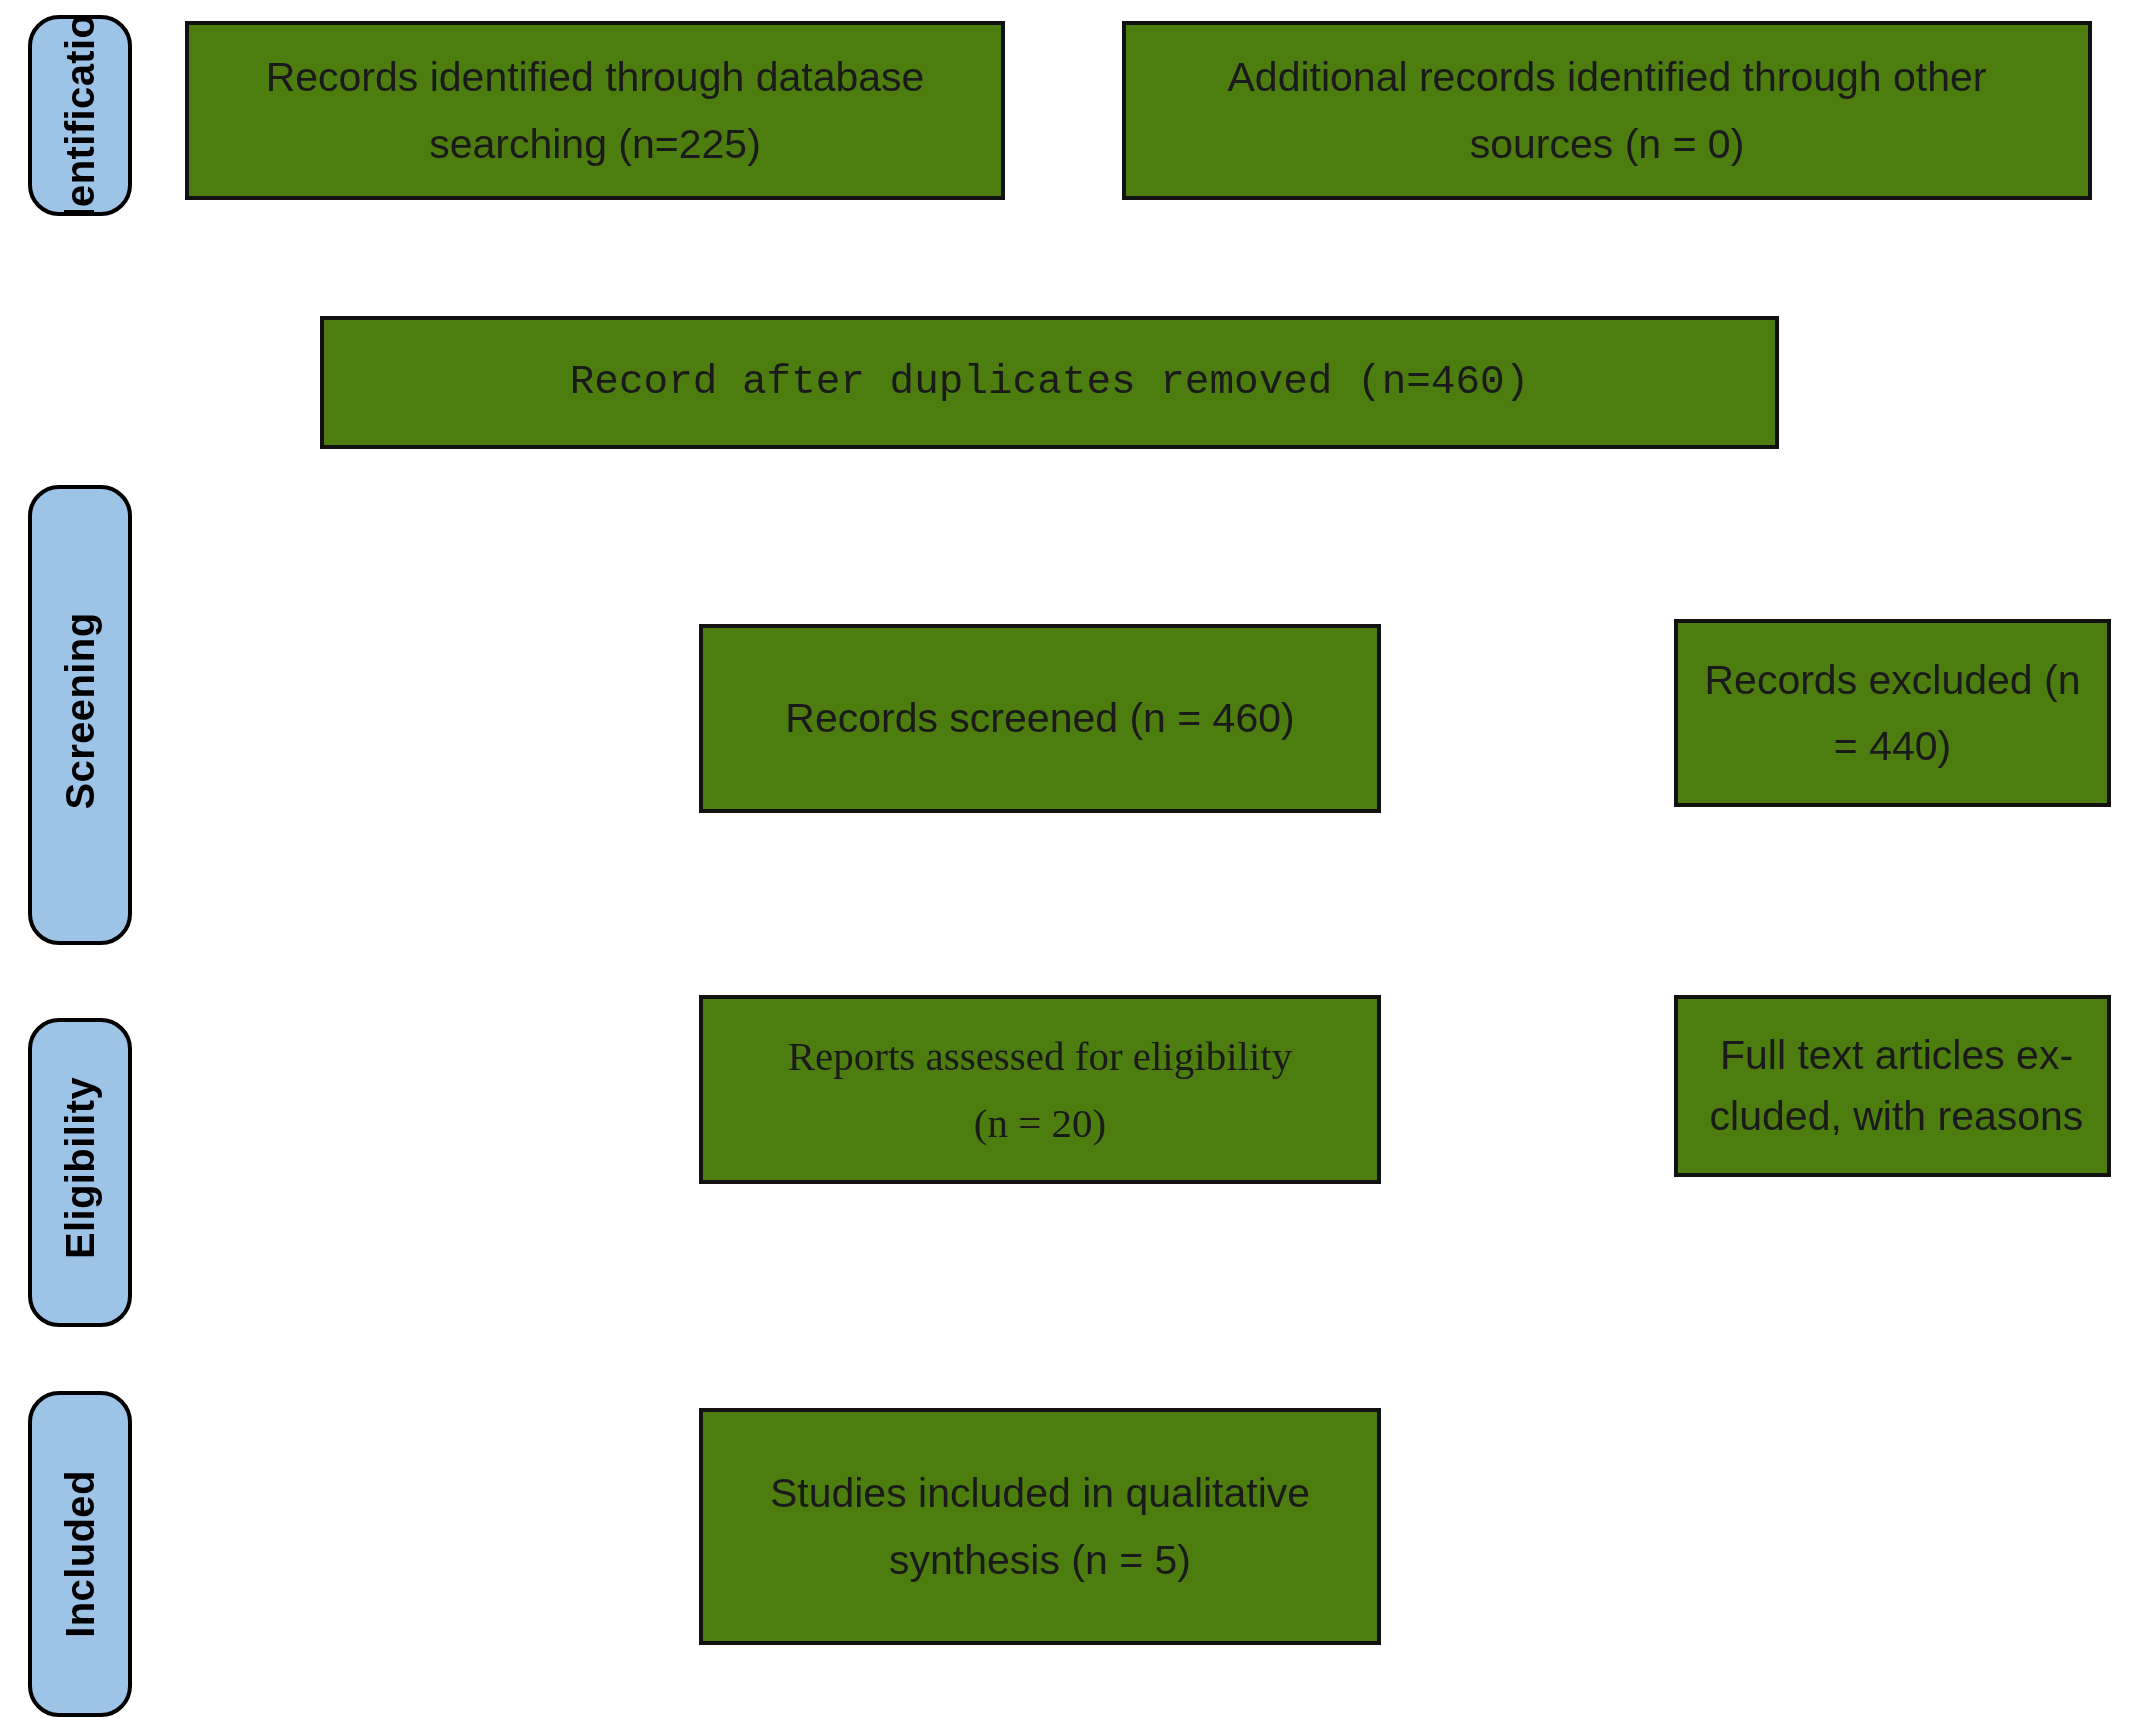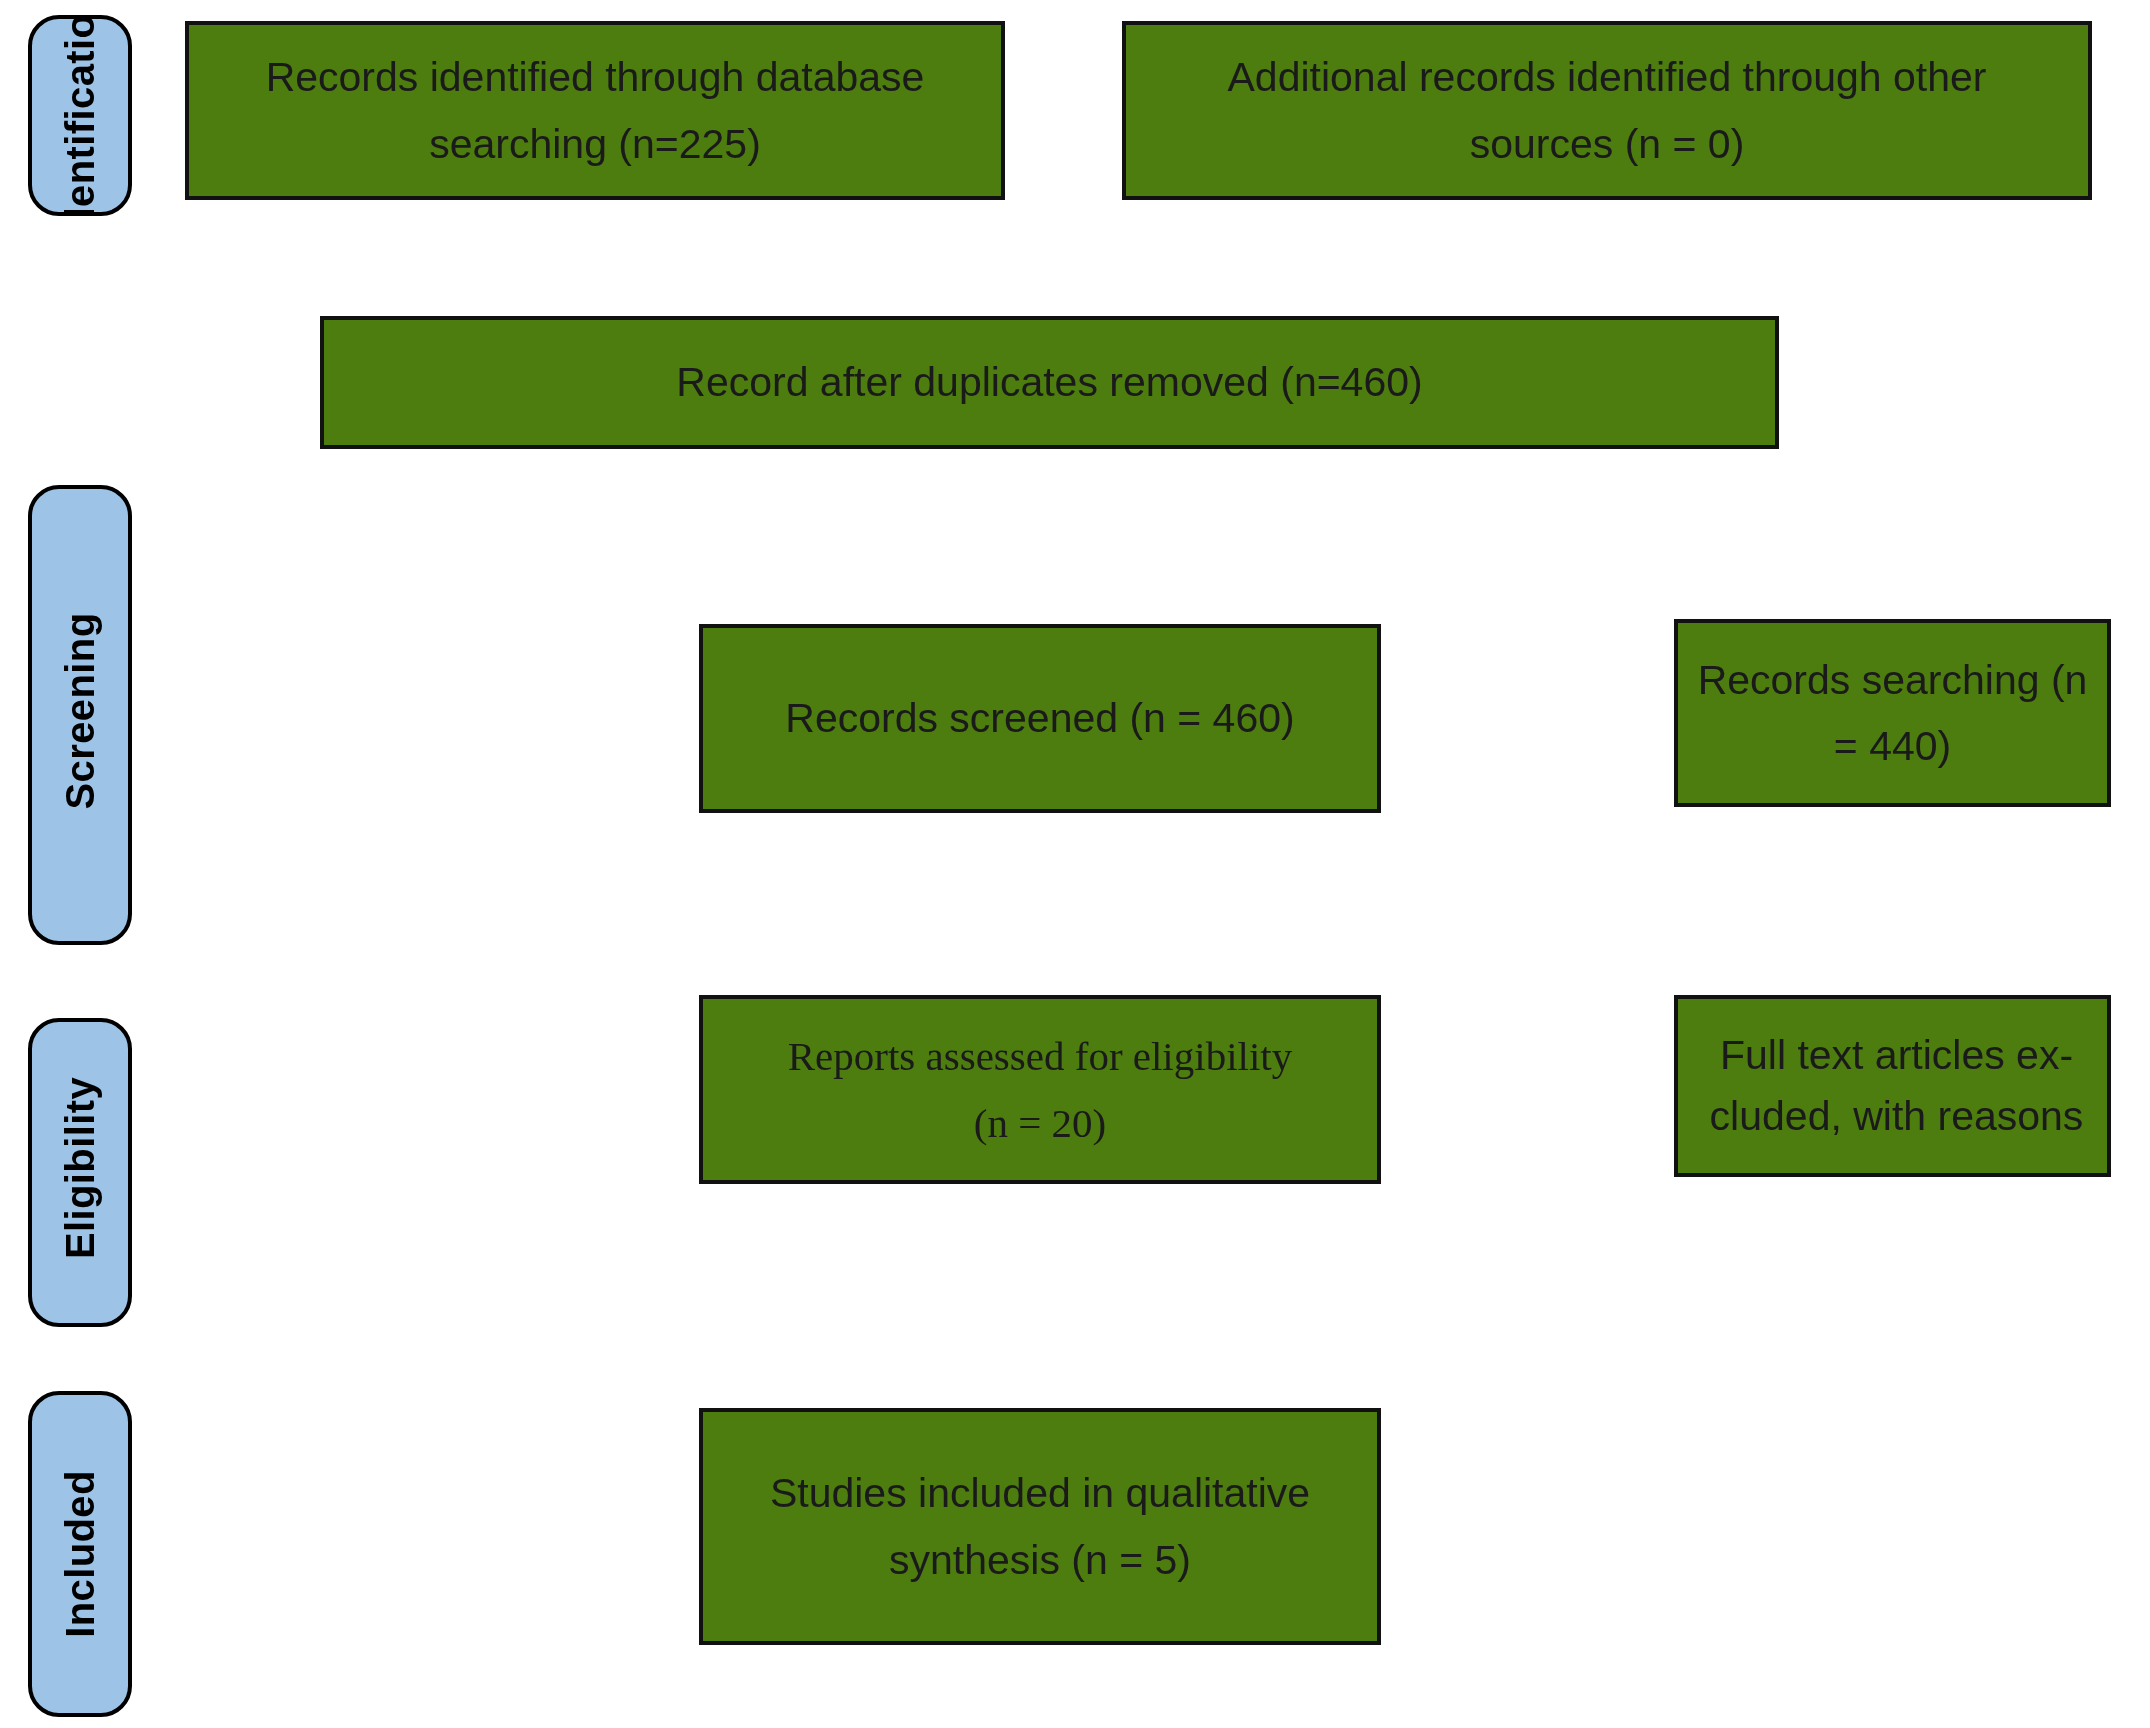--- a/index.html
+++ b/index.html
@@ -97,35 +97,35 @@
     </span>
   </div>
 
   <div class="flow-box" style="left:1122px; top:21px; width:970px; height:179px;">
     <span class="box-text">
       <span>Additional records identified through other</span><br>
       <span>sources (n = 0)</span>
     </span>
   </div>
 
-  <div class="flow-box" style="left:320px; top:316px; width:1459px; height:133px;">
+  <div class="flow-box" style="left:320px; top:316px; width:1459px; height:133px;font-family:Liberation Mono, monospace;">
     <span class="box-text">
       <span>Record after duplicates removed (n=460)</span>
     </span>
   </div>
 
   <div class="flow-box" style="left:699px; top:624px; width:682px; height:189px;">
     <span class="box-text">
       <span>Records screened (n = 460)</span>
     </span>
   </div>
 
   <div class="flow-box" style="left:1674px; top:619px; width:437px; height:188px;">
     <span class="box-text">
-      <span>Records searching (n</span><br>
+      <span>Records excluded (n</span><br>
       <span>= 440)</span>
     </span>
   </div>
 
   <div class="flow-box" style="left:699px; top:995px; width:682px; height:189px;font-family:Liberation Serif, serif;">
     <span class="box-text">
       <span>Reports assessed for eligibility</span><br>
       <span>(n = 20)</span>
     </span>
   </div>

